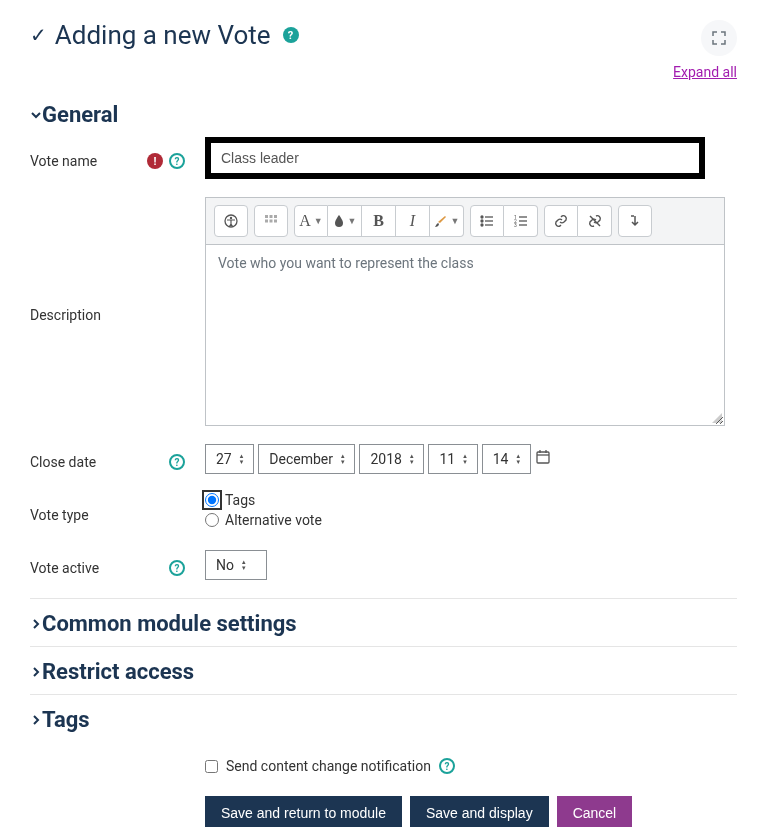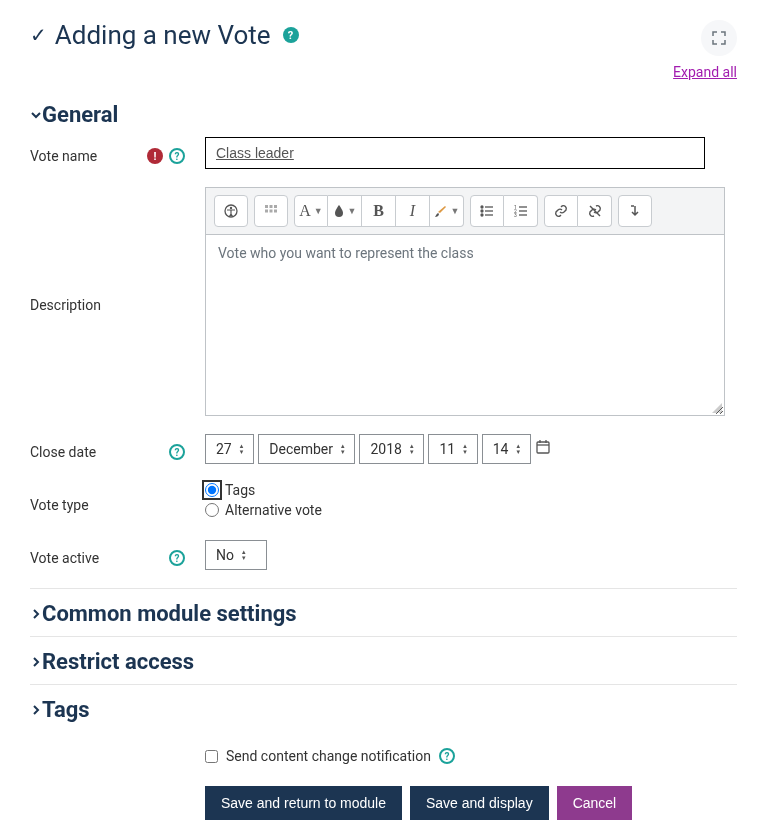--- a/index.html
+++ b/index.html
@@ -107,24 +107,23 @@
   }
   .form-label-col.top { padding-top: 6px; }
   .label-text { color: #333; }
   .label-icons { display: flex; gap: 6px; align-items: center; }
   .form-input-col { flex: 1; }
 
   .text-input {
     width: 100%;
     max-width: 500px;
     padding: 7px 10px;
-    border: 1px solid #000000;
+    border: 6px solid #000000;
     font-size: 14px;
     color: #555;
-    text-decoration: underline;
   }
   .editor {
     width: 520px;
     border: 1px solid #bfc3c7;
   }
   .editor-toolbar {
     background: #f3f4f5;
     padding: 7px 8px;
     display: flex;
     gap: 6px;

